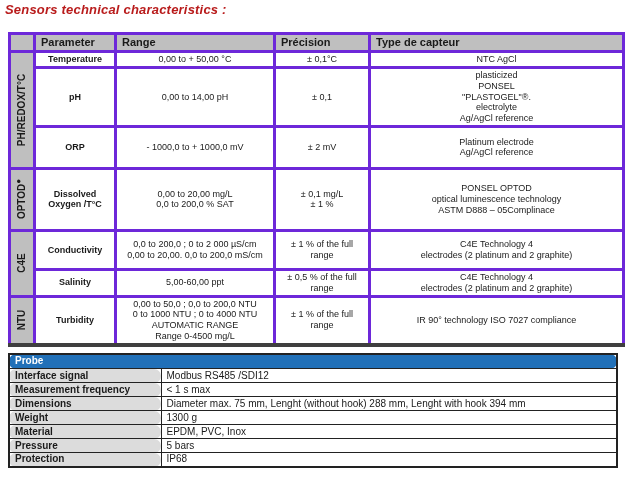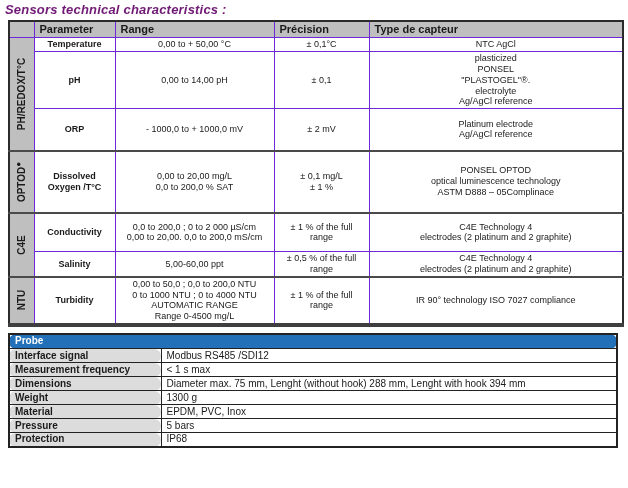--- a/index.html
+++ b/index.html
@@ -2,34 +2,34 @@
 <html><head>
 <meta charset="utf-8">
 <style>
   * { box-sizing: border-box; }
   html,body { margin:0; padding:0; background:#ffffff; }
   body { width:628px; height:488px; font-family:"Liberation Sans", sans-serif; color:#1a1a1a; overflow:hidden; }
 
   .page { position:relative; width:628px; height:488px; }
 
   .title {
-    margin:2px 0 3px 5px;
+    margin:2px 0 15px 5px;
     font-size:13px; font-weight:bold; font-style:italic;
-    color:#701a75; letter-spacing:0.2px;
+    color:#b91c1c; letter-spacing:0.2px;
   }
 
   
   table.sensors {
     border-collapse:collapse; table-layout:fixed;
     margin-left:8px; width:614px;
     border:2px solid #2b2b2b;
     border-bottom:4px solid #3f3f3f;
   }
   table.sensors th, table.sensors td {
-    border:1px solid #6d28d9;
+    border:3px solid #6d28d9;
     padding:1px 2px;
     font-size:9px; line-height:1.2;
     text-align:center; vertical-align:middle;
     white-space:pre-line;
     overflow:hidden;
   }
   table.sensors th {
     background:#bfbfbf; font-size:11px; text-align:left;
     padding-left:5px; height:16px;
   }

